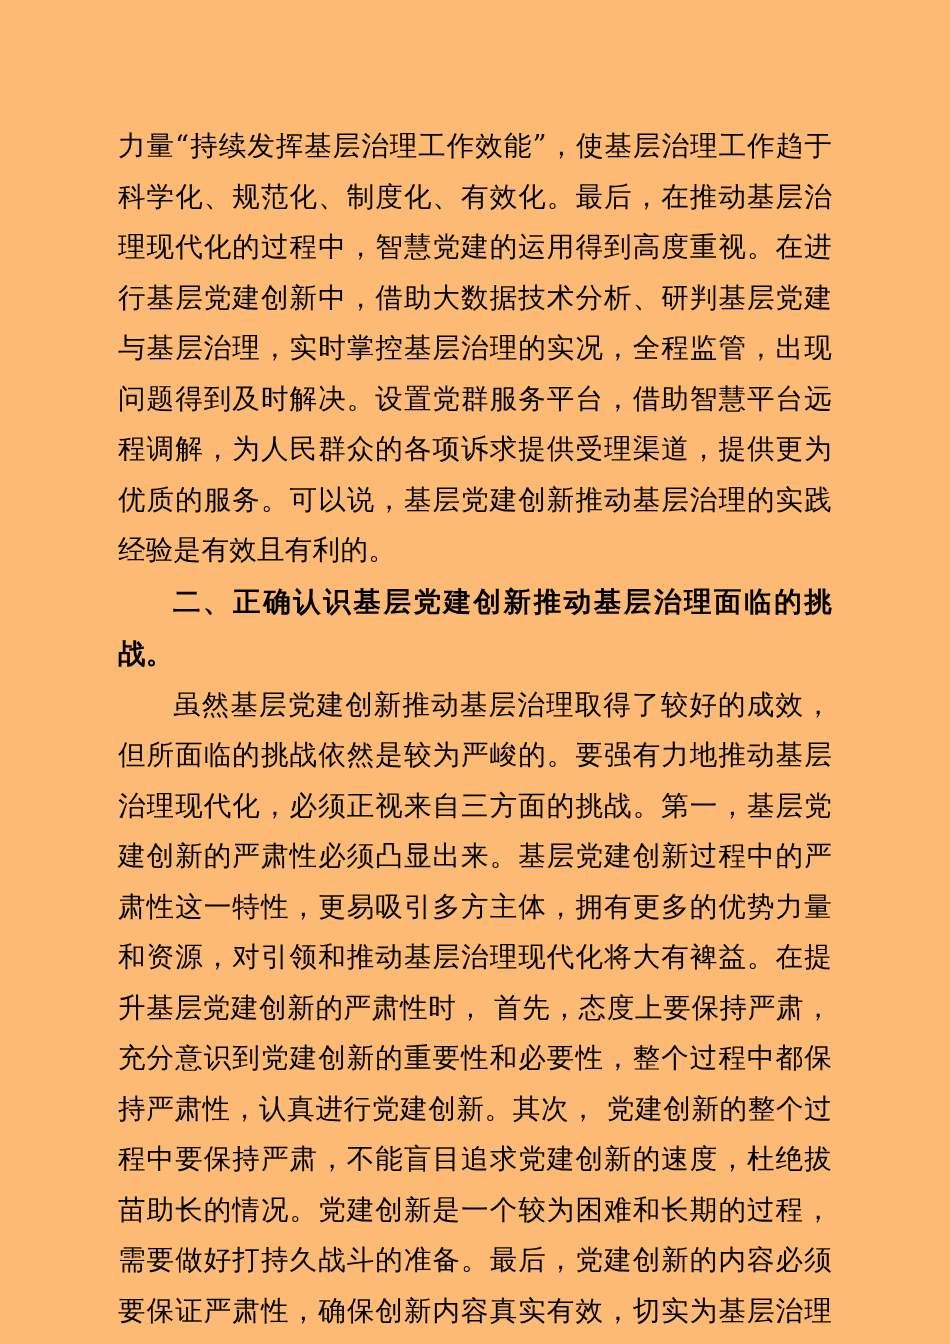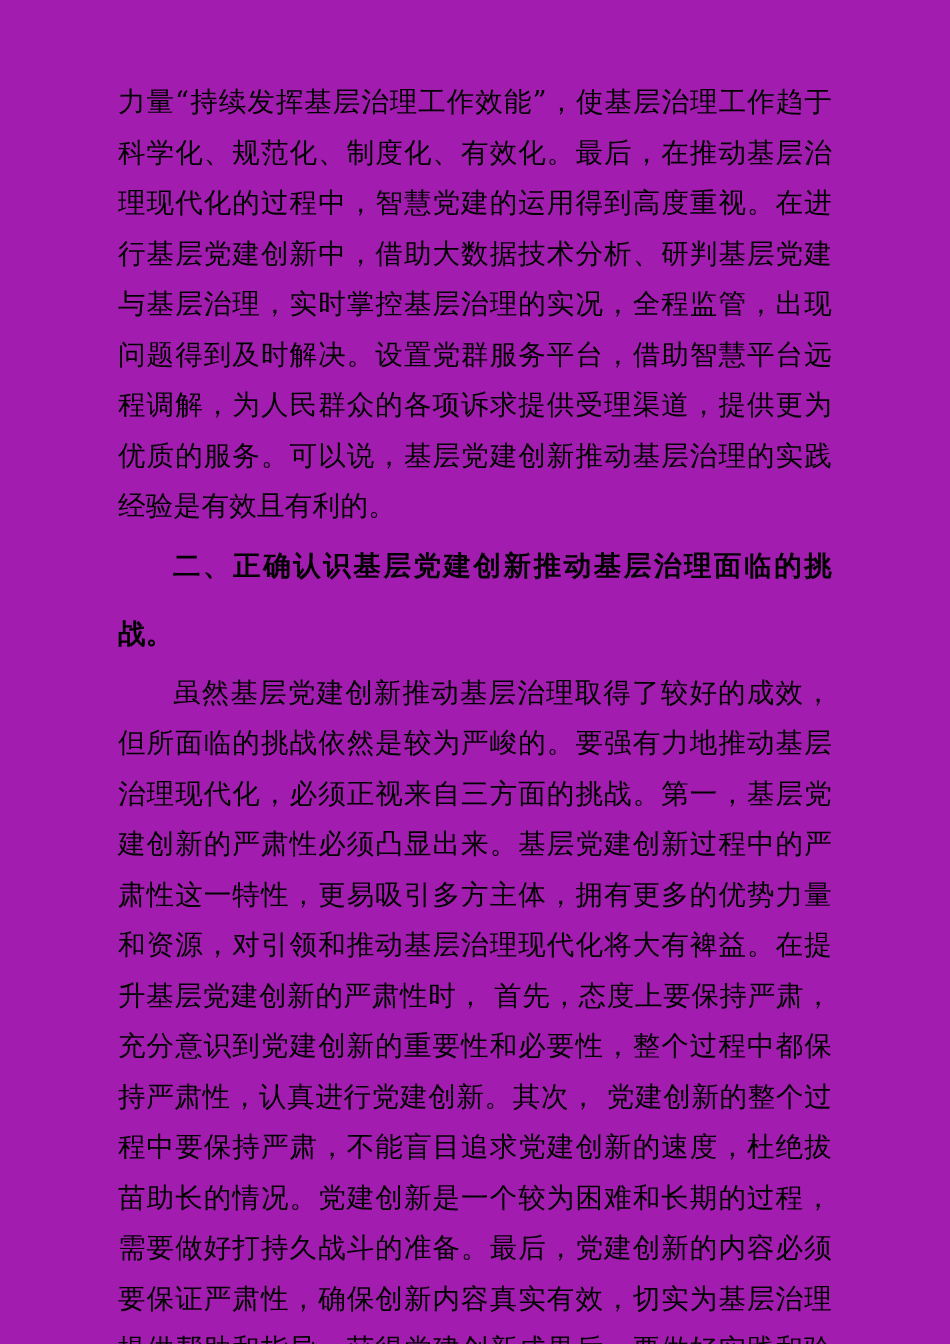--- a/index.html
+++ b/index.html
@@ -11,44 +11,44 @@
     width: 950px;
     height: 1344px;
     font-family: "DejaVu Serif", "Liberation Serif", serif;
     color: #000000;
     overflow: hidden;
   }
   .page {
     position: relative;
     width: 950px;
     height: 1344px;
-    background: #a21caf;
+    background: #fdba74;
     box-sizing: border-box;
-    padding: 76px 118px 60px 118px;
+    padding: 120px 118px 60px 118px;
   }
   .doc-body {
     font-size: 27.5px;
     line-height: 50.5px;
     text-align: justify;
     text-justify: inter-ideograph;
     letter-spacing: 0.3px;
   }
   .para {
     margin: 0;
     text-indent: 2em;
   }
   .para.no-indent {
     text-indent: 0;
   }
   .heading {
     margin: 0;
     font-weight: bold;
     text-indent: 2em;
     font-size: 27.5px;
-    line-height: 68px;
+    line-height: 52px;
   }
 </style>
 </head>
 <body>
 
 <div class="page">
   <div class="doc-body">
     <p class="para no-indent">力量“持续发挥基层治理工作效能”，使基层治理工作趋于科学化、规范化、制度化、有效化。最后，在推动基层治理现代化的过程中，智慧党建的运用得到高度重视。在进行基层党建创新中，借助大数据技术分析、研判基层党建与基层治理，实时掌控基层治理的实况，全程监管，出现问题得到及时解决。设置党群服务平台，借助智慧平台远程调解，为人民群众的各项诉求提供受理渠道，提供更为优质的服务。可以说，基层党建创新推动基层治理的实践经验是有效且有利的。</p>
     <p class="heading">二、正确认识基层党建创新推动基层治理面临的挑战。</p>
     <p class="para">虽然基层党建创新推动基层治理取得了较好的成效，但所面临的挑战依然是较为严峻的。要强有力地推动基层治理现代化，必须正视来自三方面的挑战。第一，基层党建创新的严肃性必须凸显出来。基层党建创新过程中的严肃性这一特性，更易吸引多方主体，拥有更多的优势力量和资源，对引领和推动基层治理现代化将大有裨益。在提升基层党建创新的严肃性时， 首先，态度上要保持严肃，充分意识到党建创新的重要性和必要性，整个过程中都保持严肃性，认真进行党建创新。其次， 党建创新的整个过程中要保持严肃，不能盲目追求党建创新的速度，杜绝拔苗助长的情况。党建创新是一个较为困难和长期的过程，需要做好打持久战斗的准备。最后，党建创新的内容必须要保证严肃性，确保创新内容真实有效，切实为基层治理提供帮助和指导。获得党建创新成果后，要做好实践和验证， 找出存在的问题和不足，及时弥补，以求党建创新成果可以有</p>

